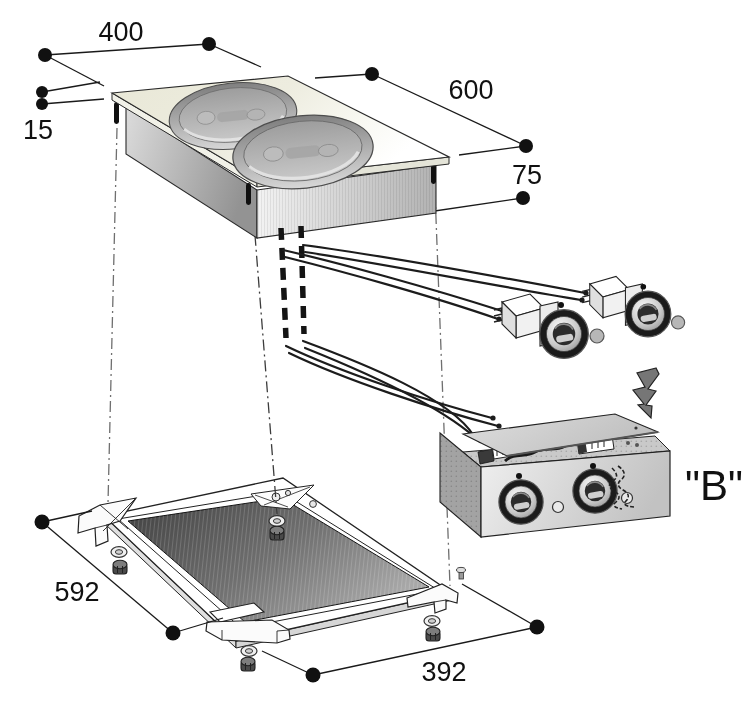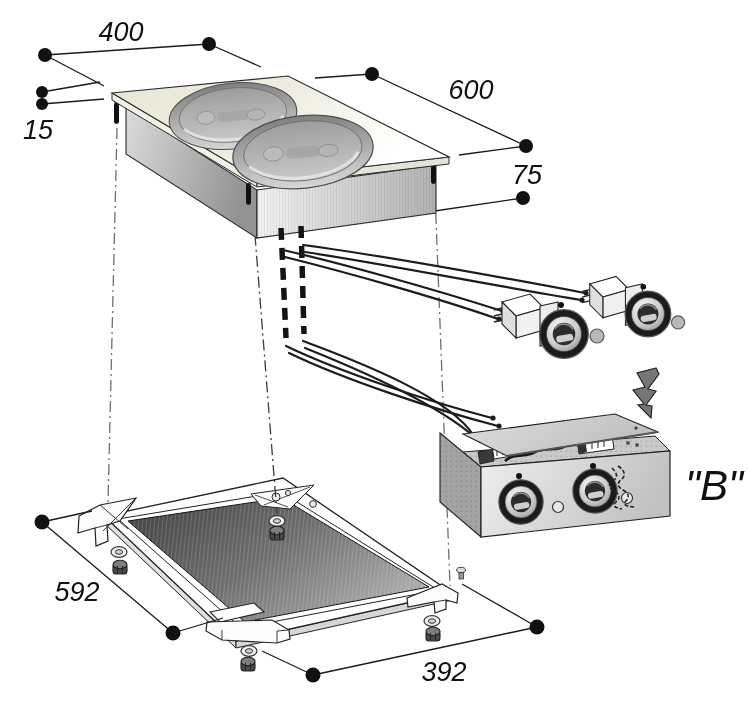--- a/index.html
+++ b/index.html
@@ -1,17 +1,17 @@
 <!DOCTYPE html>
 <html><head>
 <meta charset="utf-8">
 <style>
   html,body{margin:0;padding:0;background:#ffffff;}
   .stage{position:relative;width:748px;height:707px;background:#ffffff;overflow:hidden;
-         font-family:"Liberation Sans", sans-serif;font-style:italic;}
+         font-family:"Liberation Sans", sans-serif;}
   svg{display:block;}
   text{font-family:"Liberation Sans", sans-serif; fill:#111; }
   .dimtext{font-size:27px;}
   .blabel{font-size:42px;}
 </style>
 </head>
 <body>
 
 <div class="stage">
 <svg width="748" height="707" viewBox="0 0 748 707" xmlns="http://www.w3.org/2000/svg">

